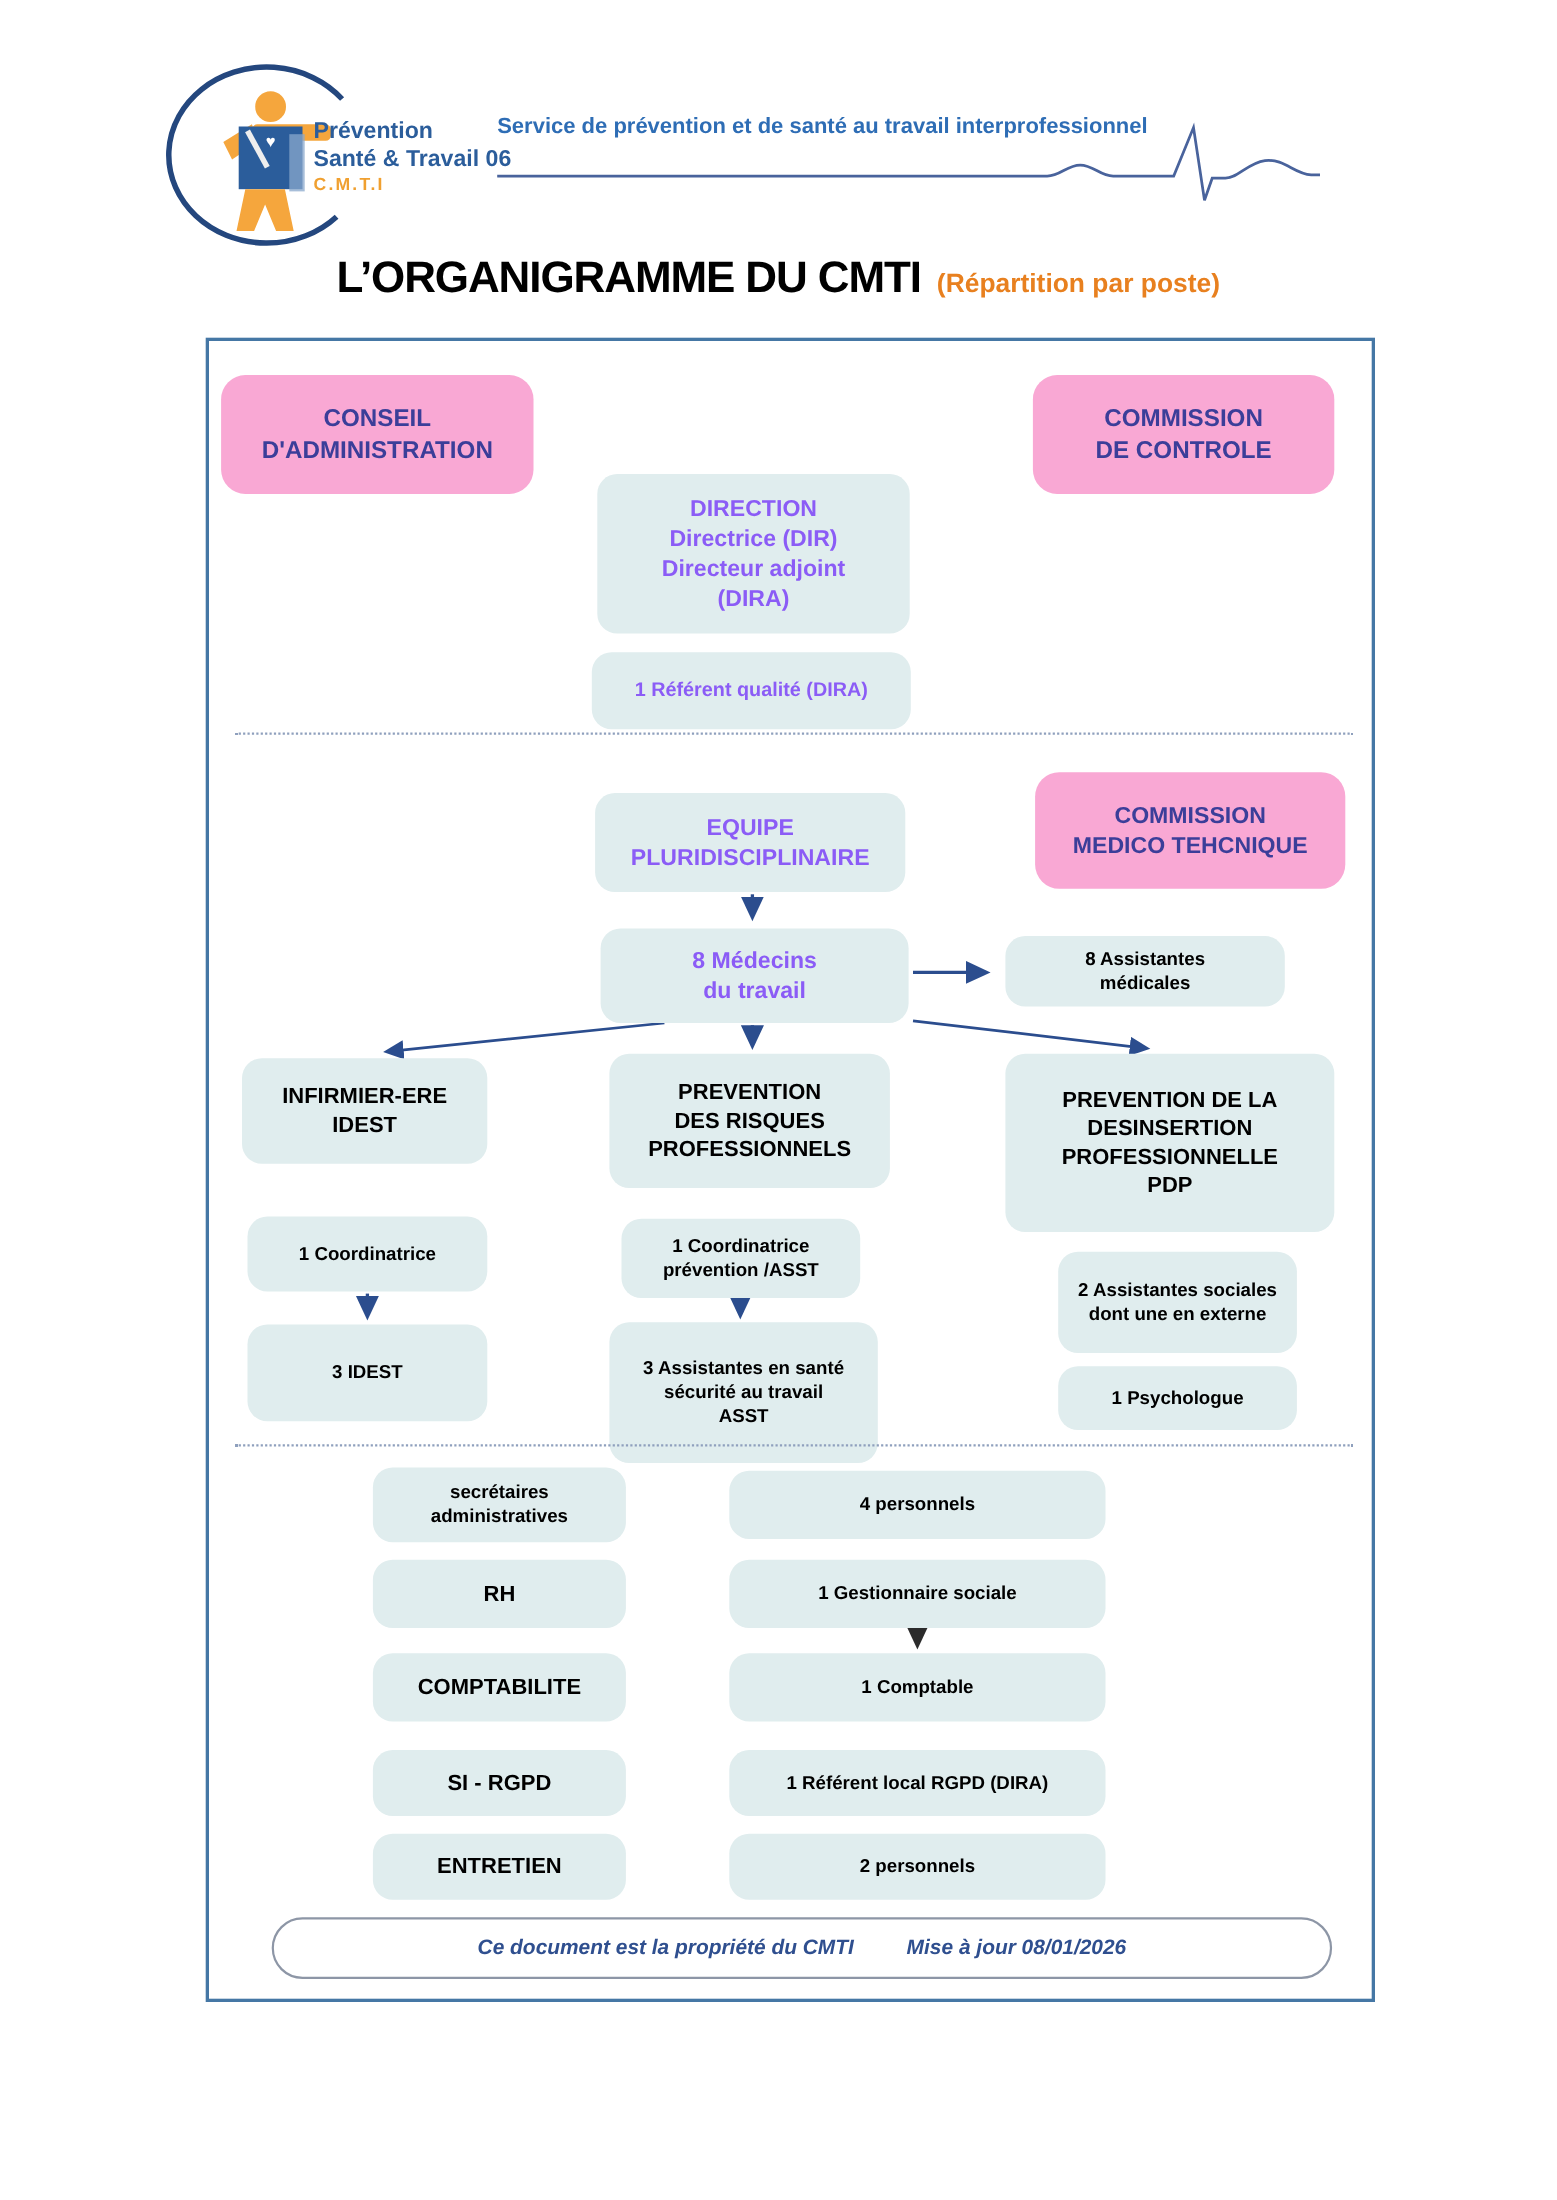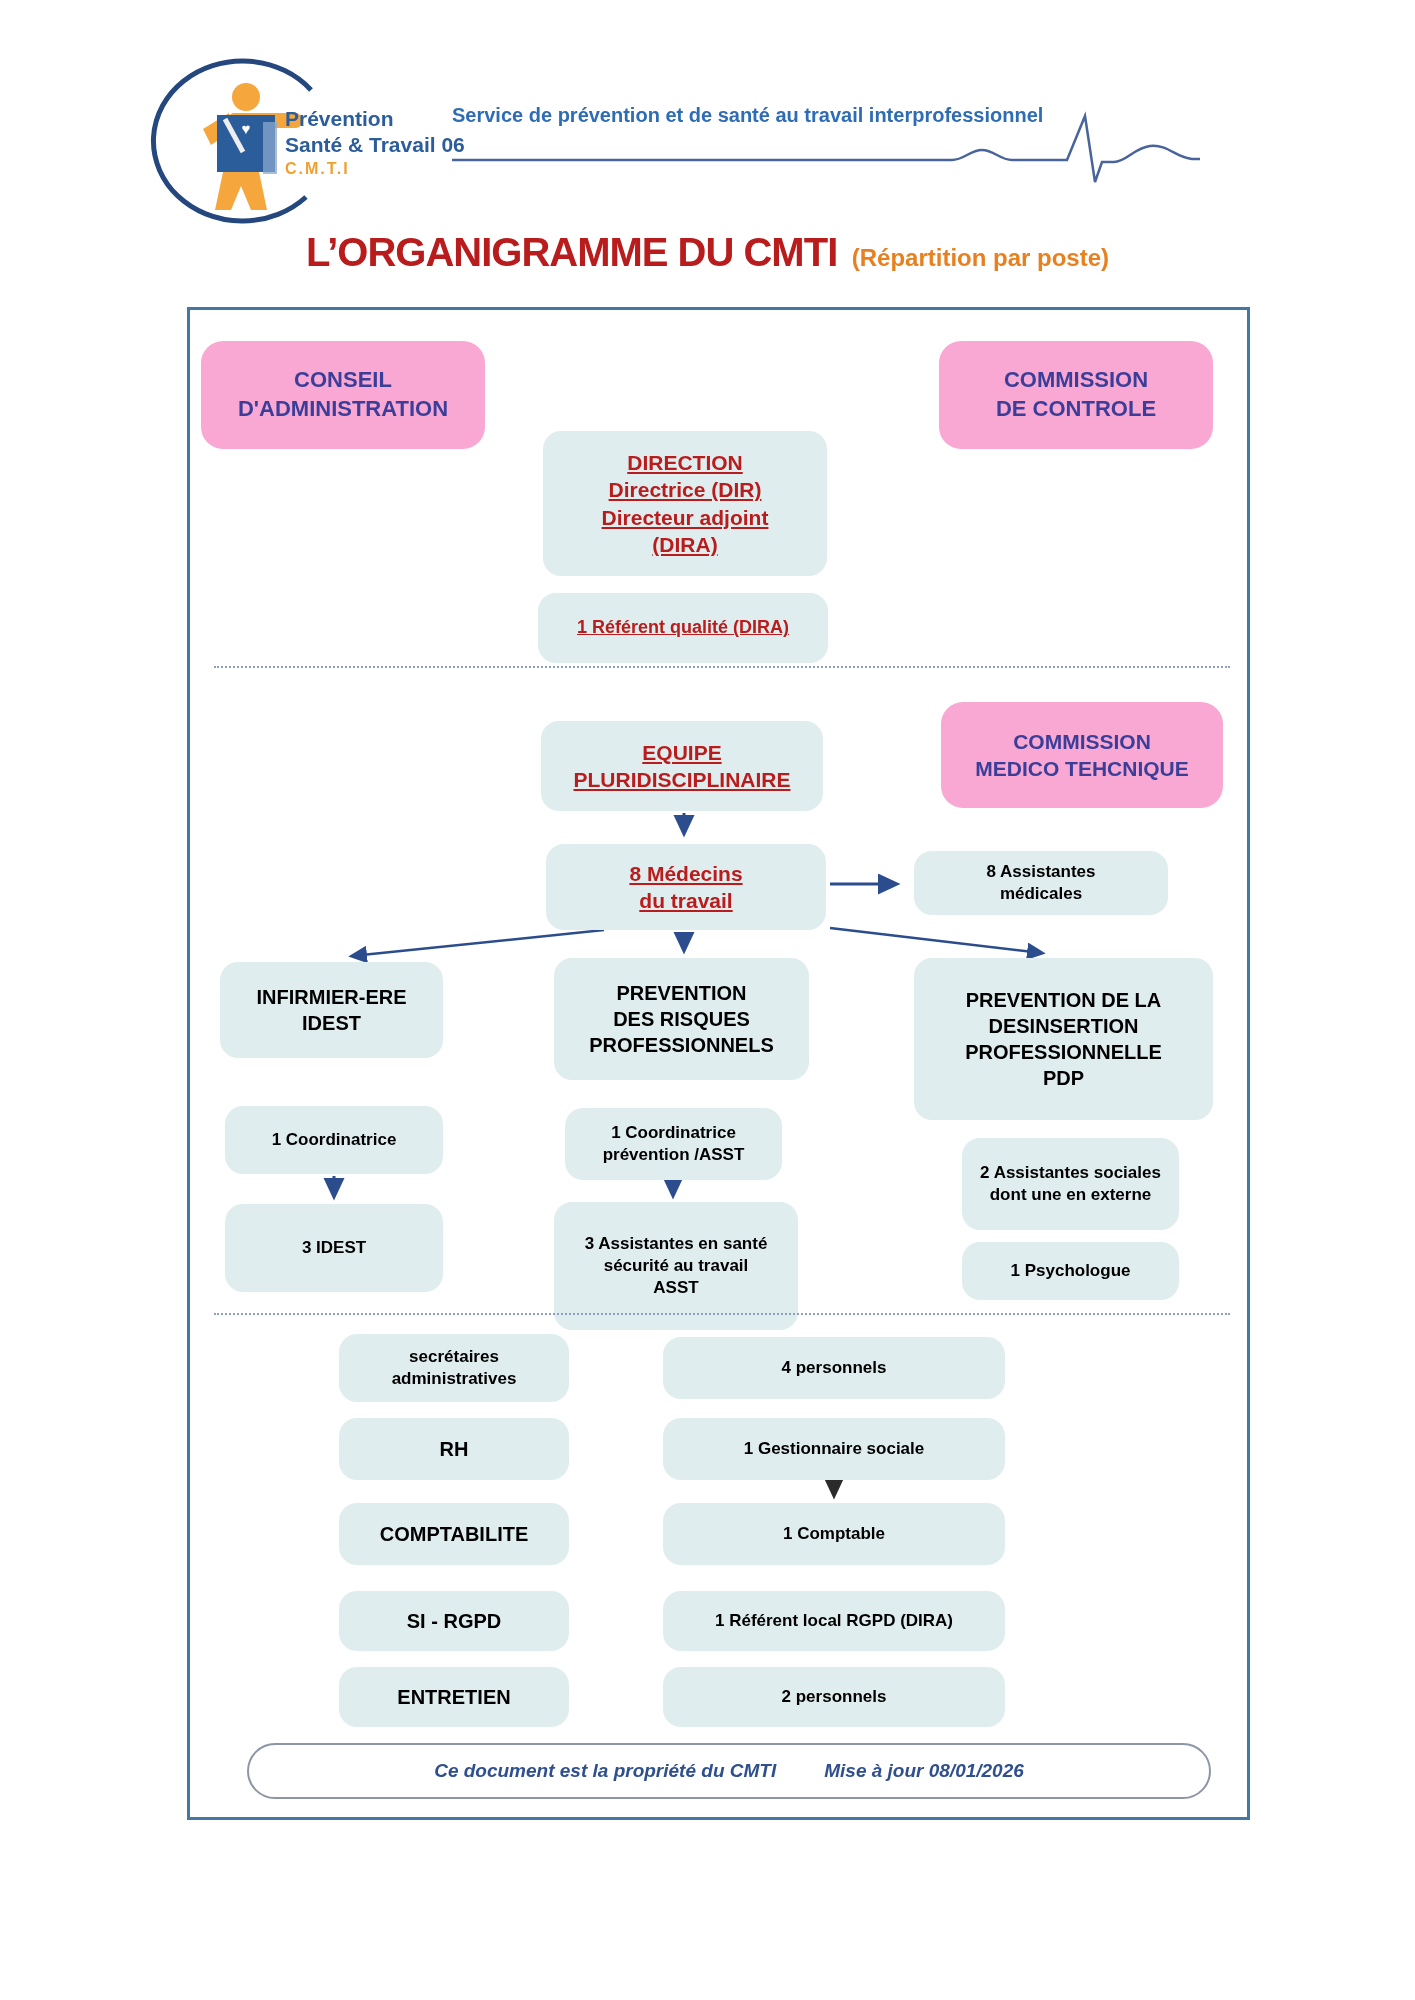--- a/index.html
+++ b/index.html
@@ -9,34 +9,34 @@
   
   .logo-svg{position:absolute;left:150px;top:58px;width:192px;height:168px;}
   .brand{position:absolute;left:285px;top:106px;line-height:1.22;}
   .brand .b1,.brand .b2{font-size:21px;font-weight:bold;color:#2b5d9b;}
   .brand .b3{font-size:16px;font-weight:bold;color:#f0a030;letter-spacing:2px;margin-top:2px;}
   .tagline{position:absolute;left:452px;top:104px;font-size:20px;font-weight:bold;color:#2e6db5;}
   .ecg-svg{position:absolute;left:452px;top:100px;width:748px;height:110px;}
 
   
   .title-row{position:absolute;left:0;top:230px;width:1415px;text-align:center;white-space:nowrap;}
-  .title-main{font-size:40px;font-weight:bold;color:#b91c1c;letter-spacing:-1px;text-align:center;}
+  .title-main{font-size:40px;font-weight:bold;color:#000000;letter-spacing:-1px;text-align:center;}
   .title-sub{font-size:24px;font-weight:bold;color:#e8801f;margin-left:10px;}
 
   
   .org{position:absolute;left:187px;top:307px;width:1057px;height:1507px;
        border:3px solid #4577a5;background:#ffffff;}
   .arrows{position:absolute;left:0;top:0;width:1057px;height:1507px;pointer-events:none;}
 
   .box{position:absolute;display:flex;align-items:center;justify-content:center;
        text-align:center;font-weight:bold;white-space:pre-line;line-height:1.3;
        border-radius:18px;padding:4px 8px;box-sizing:border-box;}
   .tan{background:#f9a8d4;color:#3b3e99;border-radius:22px;}
   .lb{background:#e0edee;}
-  .navy{color:#b91c1c;text-decoration:underline;}
+  .navy{color:#8b5cf6;}
   .steel{color:#000000;text-align:center;}
   .fs22{font-size:22px;}
   .fs21{font-size:21px;}
   .fs20{font-size:20px;}
   .fs18{font-size:18px;}
   .fs17{font-size:17px;}
 
   .dotted{position:absolute;left:24px;width:1016px;height:0;
           border-top:2px dotted #8fa0bd;}
 

